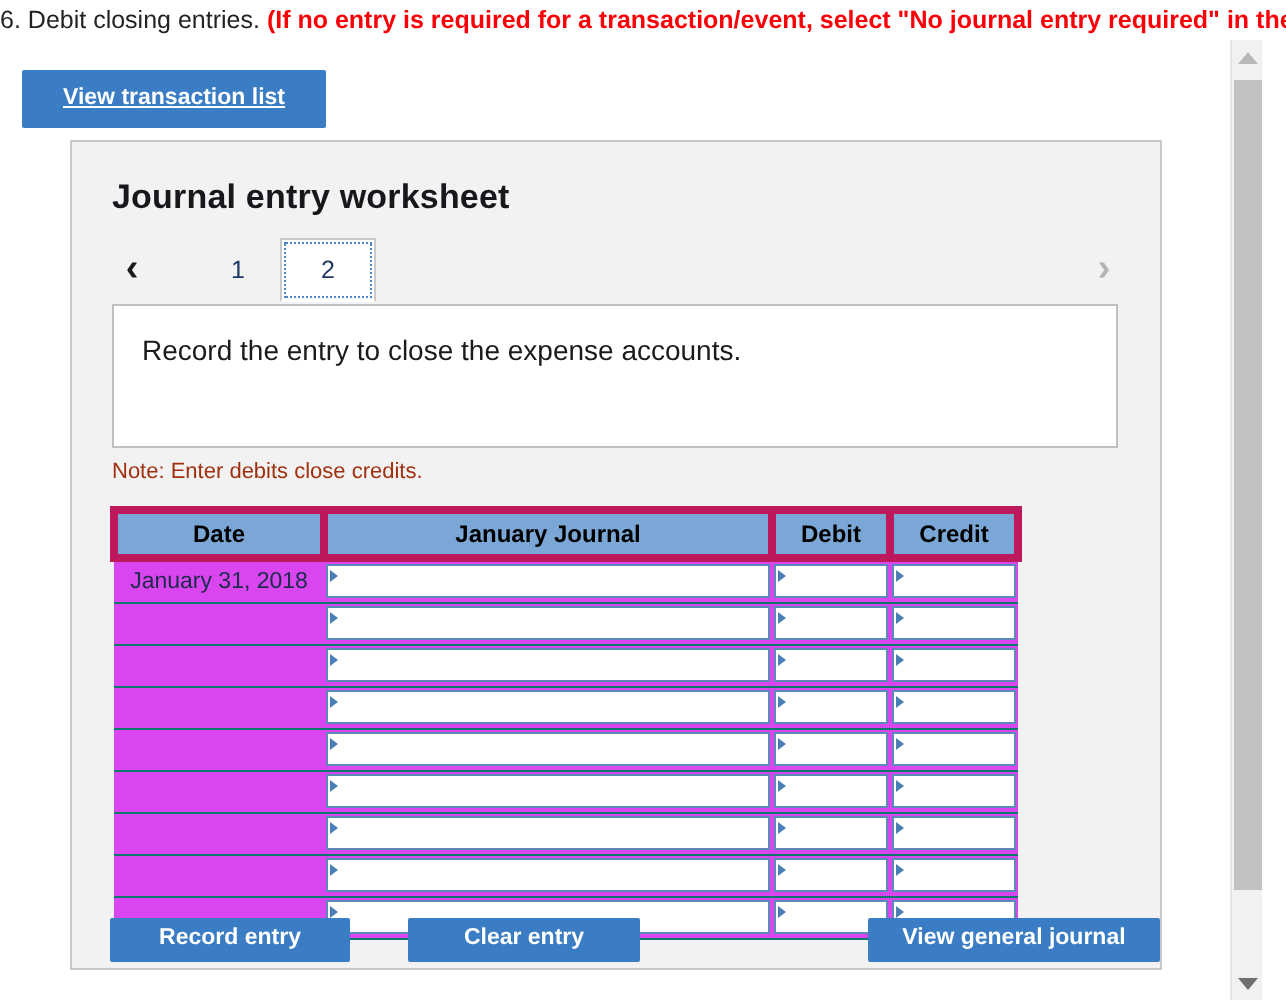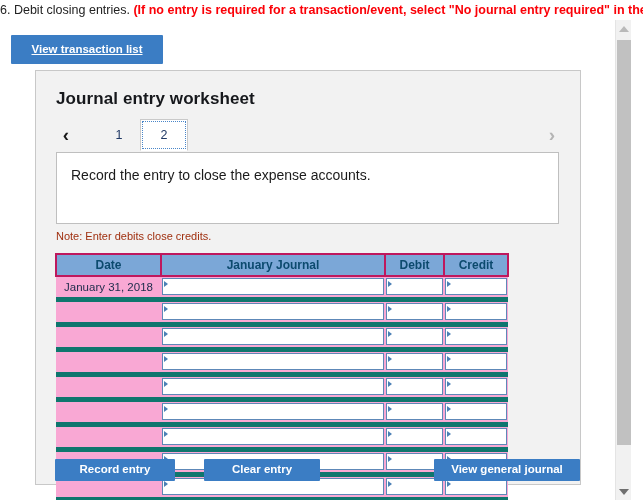--- a/index.html
+++ b/index.html
@@ -147,34 +147,34 @@
   
   .jtable {
     position: absolute;
     left: 19px; top: 182px;
     width: 453px;
     border-collapse: collapse;
     table-layout: fixed;
   }
   .jtable th {
     background: #7ba7d7;
-    color: #0c4a6e;
+    color: #000000;
     font-size: 12px;
     font-weight: bold;
     height: 20px;
-    border: 2px solid #be185d;
+    border: 4px solid #be185d;
     padding: 0;
     text-align: center;
   }
   .jtable td {
     height: 19px;
     padding: 0;
     border: none;
-    border-bottom: 5px solid #0f766e;
-    background: #f9a8d4;
+    border-bottom: 1px solid #0f766e;
+    background: #d946ef;
     vertical-align: middle;
   }
   .col-date   { width: 105px; }
   .col-gj     { width: 224px; }
   .col-debit  { width: 59px;  }
   .col-credit { width: 64px;  }
 
   .date-cell {
     font-size: 11.5px;
     color: #1b2b4a;

